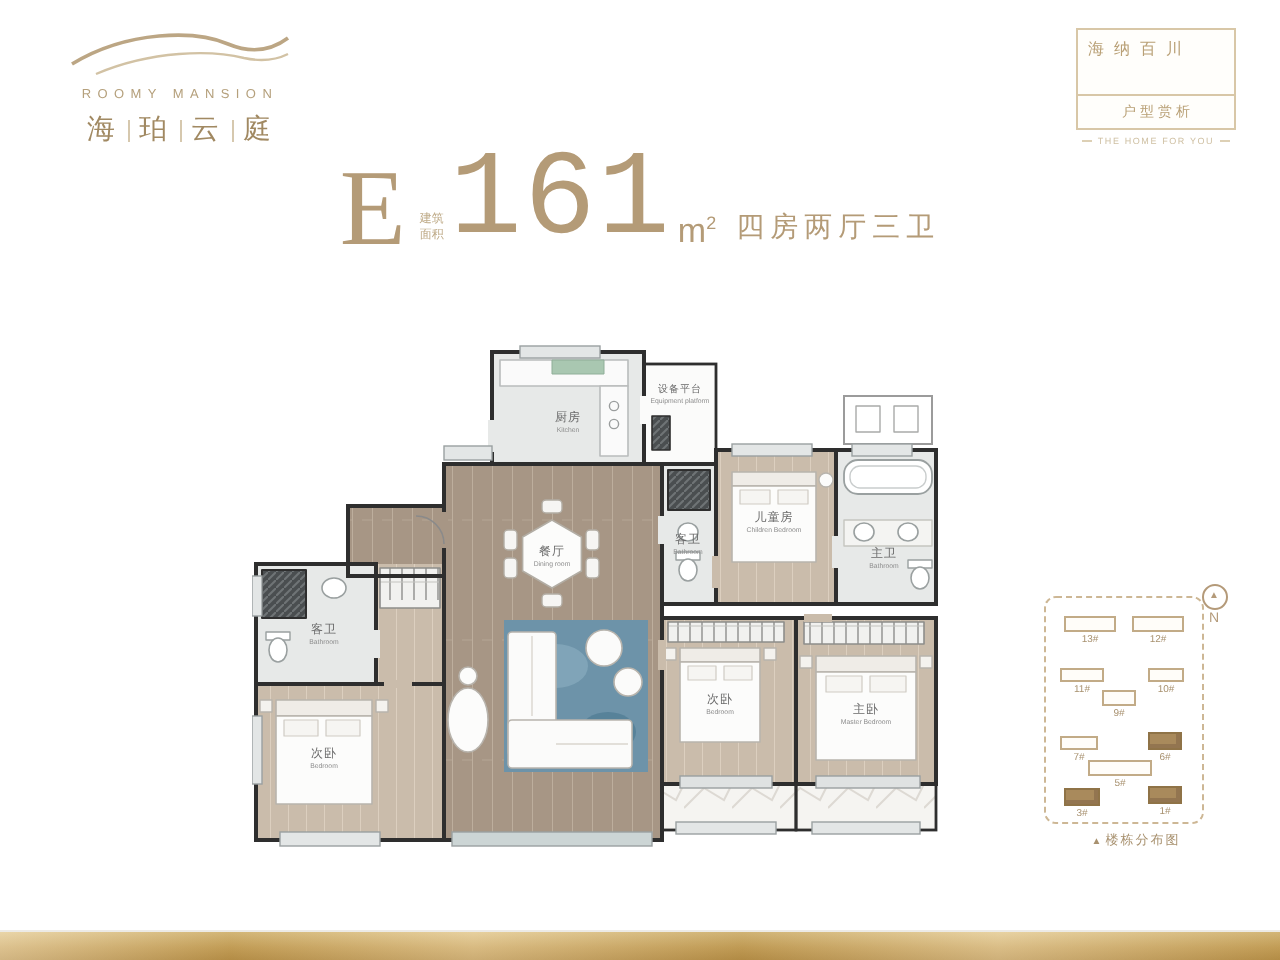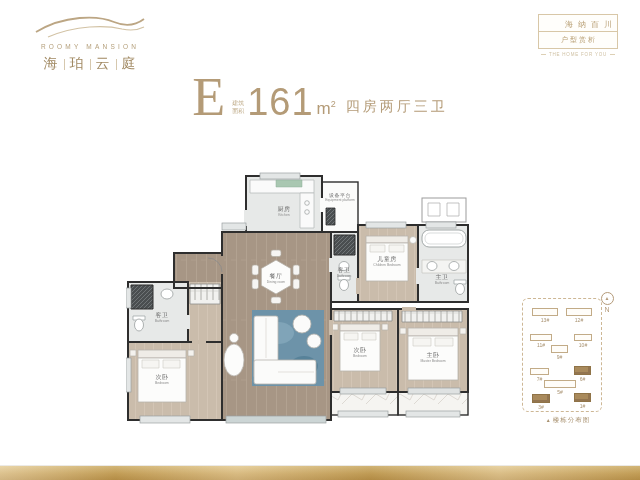--- a/index.html
+++ b/index.html
@@ -9,36 +9,36 @@
   
   .logo{position:absolute;left:32px;top:12px;width:116px;text-align:center;}
   .brand-en{font-size:6.5px;letter-spacing:3.2px;color:#b5a07c;margin-top:1px;white-space:nowrap;}
   .brand-cn{display:flex;justify-content:center;align-items:center;margin-top:5px;}
   .brand-cn span{font-size:14px;color:#a18962;letter-spacing:1px;}
   .brand-cn i.sep{display:inline-block;width:1px;height:11px;background:#d6c8ae;margin:0 5px;}
 
   
   .badge{position:absolute;right:22px;top:14px;width:80px;}
   .badge-box{border:1px solid #d8c7a7;background:#fffefb;}
-  .badge-top{padding:4px 0 1px;text-align:right;font-size:8px;letter-spacing:5px;
+  .badge-top{padding:4px 0 17px;text-align:left;font-size:8px;letter-spacing:5px;
              color:#b9a076;border-bottom:1px solid #d8c7a7;padding-left:5px;}
   .badge-bottom{padding:3px 0;text-align:center;font-size:7px;letter-spacing:2px;
                 color:#b9a076;padding-left:2px;}
   .badge-tag{margin-top:3px;display:flex;align-items:center;justify-content:center;
              font-size:4.5px;color:#cfc0a3;letter-spacing:.8px;white-space:nowrap;}
   .badge-tag::before,.badge-tag::after{content:"";display:inline-block;width:9px;height:1px;
              background:#ddd0b5;margin:0 3px;}
 
   
   .title{position:absolute;left:0;right:0;top:78px;display:flex;justify-content:center;
          align-items:flex-end;color:#b49b77;}
   .t-e{font-family:"Liberation Serif",serif;font-size:54px;line-height:.74;}
   .t-note{display:flex;flex-direction:column;font-size:6px;color:#bfab88;line-height:1.35;
           margin:0 3px 3px 7px;text-align:center;}
-  .t-area{font-family:Liberation Sans, sans-serif;font-size:38px;line-height:.78;letter-spacing:1px;}
+  .t-area{font-family:Liberation Mono, monospace;font-size:60px;line-height:.78;letter-spacing:1px;}
   .t-m{font-size:17px;line-height:1;margin:0 0 1px 3px;text-align:center;}
   .t-m sup{font-size:9px;}
   .t-rooms{font-size:14px;letter-spacing:3px;margin:0 0 2px 10px;color:#b49b77;}
 
   
   .floorplan{position:absolute;left:126px;top:170px;width:344px;height:260px;}
   .floorplan svg{position:absolute;left:0;top:0;}
   .rlabel{position:absolute;transform:translate(-50%,-50%);text-align:center;color:#6a6a6a;
           line-height:1.15;white-space:nowrap;pointer-events:none;}
   .rlabel .cn{display:block;font-size:6px;letter-spacing:.5px;}

